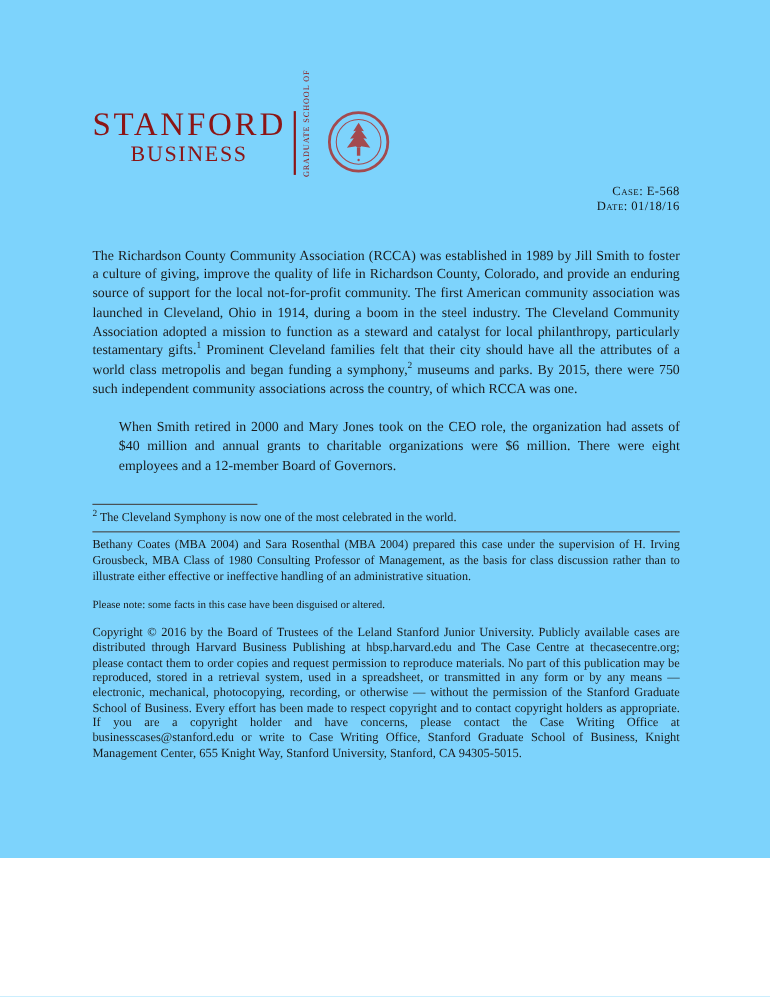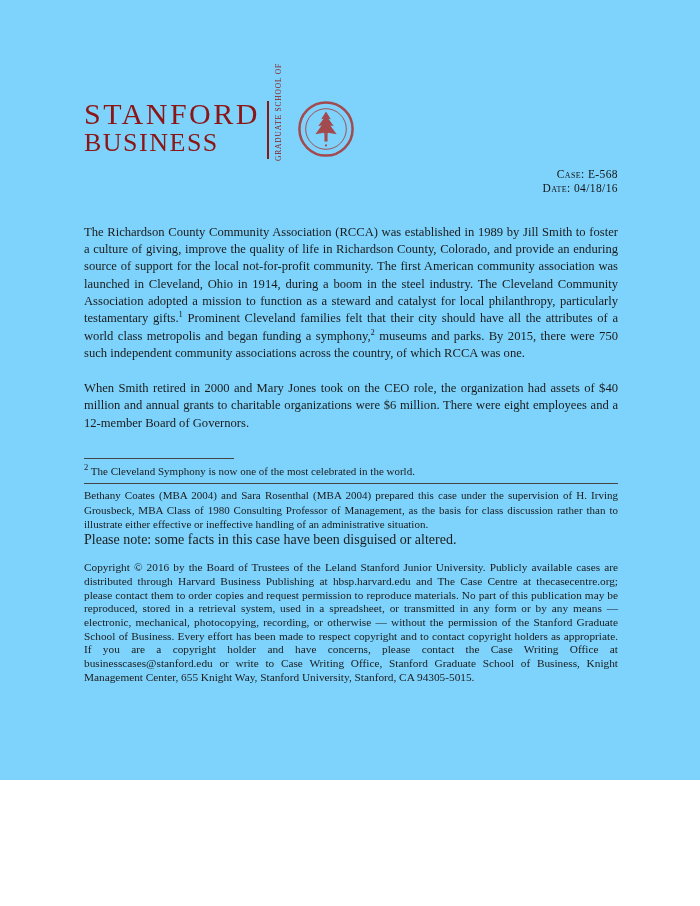--- a/index.html
+++ b/index.html
@@ -13,21 +13,21 @@
     font-family: "Liberation Serif", serif;
     color: #1b1b1b;
     overflow: hidden;
   }
   .content { padding: 99px 82px 0 84px; }
 
   
   .logo-row { display: flex; align-items: flex-start; height: 68px; }
   .logo-text { color: #8C1515; line-height: 1.02; }
   .logo-stanford { font-size: 30px; letter-spacing: 2.5px; }
-  .logo-business { font-size: 26px; letter-spacing: 1.5px; }
+  .logo-business { font-size: 20px; letter-spacing: 1.5px; text-align: center; }
   .logo-rule { width: 2px; height: 58px; background: #8C1515; margin: 2px 5px 0 7px; }
   .logo-vertical {
     color: #8C1515;
     font-size: 7.5px;
     letter-spacing: 0.8px;
     writing-mode: vertical-rl;
     transform: rotate(180deg);
     height: 60px;
     margin-top: 2px;
     white-space: nowrap;
@@ -56,21 +56,21 @@
     color: #111111;
   }
 
   
   .body-para {
     margin-top: 28px;
     font-size: 12.6px;
     line-height: 17.3px;
     text-align: justify;
   }
-  .body-para + .body-para { margin-top: 18px; }
+  .body-para + .body-para { margin-top: 18px; margin-left: 24px; }
   sup { font-size: 8.5px; vertical-align: super; line-height: 0; }
 
   
   .footnote-sep {
     margin-top: 26px;
     width: 150px;
     border-top: 1px solid #444;
   }
   .footnote {
     margin-top: 5px;
@@ -84,21 +84,22 @@
     border-top: 1px solid #444;
     width: 100%;
   }
   .attribution {
     margin-top: 4px;
     font-size: 11px;
     line-height: 14.8px;
     text-align: justify;
   }
   .note {
-    font-size: 14px;
+    margin-top: 13px;
+    font-size: 10px;
   }
   .copyright {
     margin-top: 13px;
     font-size: 11.3px;
     line-height: 13.7px;
     text-align: justify;
   }
 </style>
 </head>
 <body>
@@ -117,21 +118,21 @@
         <circle cx="30" cy="30" r="27.5" fill="none" stroke="#a34a4f" stroke-width="2.6"></circle>
         <circle cx="30" cy="30" r="21" fill="none" stroke="#a34a4f" stroke-width="1"></circle>
         <path d="M30 12 L25 20 L27.5 19.5 L22 27 L25.5 26.5 L19 35.5 L27.8 34 L27.8 34.8 L32.2 34.8 L32.2 34 L41 35.5 L34.5 26.5 L38 27 L32.5 19.5 L35 20 Z" fill="#a34a4f"></path>
         <rect x="28.4" y="35" width="3.2" height="8" fill="#a34a4f"></rect>
         <circle cx="30" cy="47" r="1.1" fill="#a34a4f"></circle>
       </svg>
     </div>
 
     <div class="case-meta">
       <div>Case: E-568</div>
-      <div>Date: 04/18/16</div>
+      <div>Date: 01/18/16</div>
     </div>
 
 
     <p class="body-para"><span>The Richardson County Community Association (RCCA) was established in 1989 by Jill Smith to foster a culture of giving, improve the quality of life in Richardson County, Colorado, and provide an enduring source of support for the local not-for-profit community.  The first American community association was launched in Cleveland, Ohio in 1914, during a boom in the steel industry.  The Cleveland Community Association adopted a mission to function as a steward and catalyst for local philanthropy, particularly testamentary gifts.</span><sup>1</sup><span>  Prominent Cleveland families felt that their city should have all the attributes of a world class metropolis and began funding a symphony,</span><sup>2</sup><span> museums and parks.  By 2015, there were 750 such independent community associations across the country, of which RCCA was one.</span></p>
 
     <p class="body-para">When Smith retired in 2000 and Mary Jones took on the CEO role, the organization had assets of $40 million and annual grants to charitable organizations were $6 million.  There were eight employees and a 12-member Board of Governors.</p>
 
     <div class="footnote-sep"></div>
 
 

